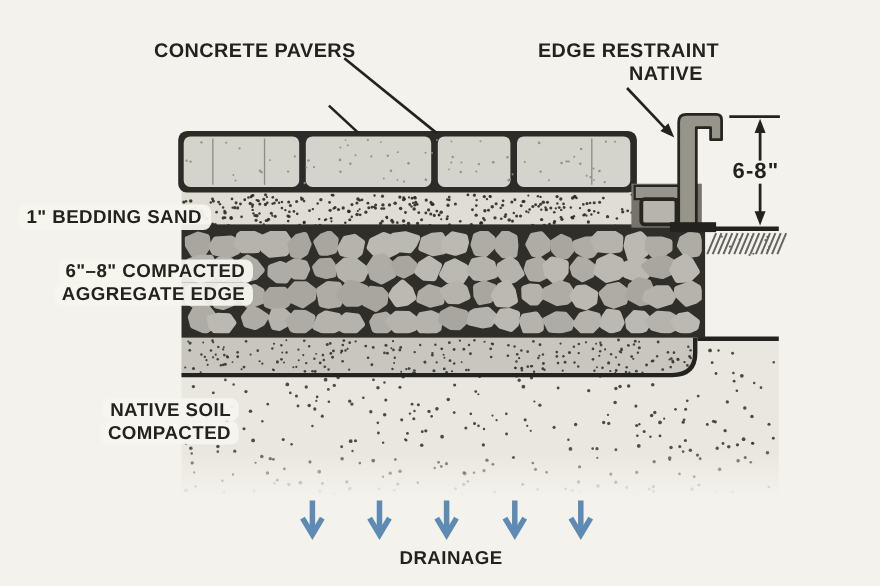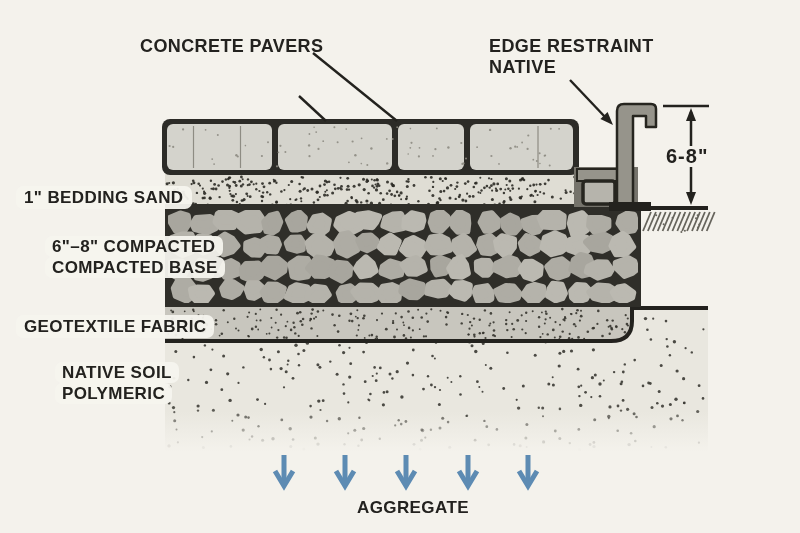--- a/index.html
+++ b/index.html
@@ -3,21 +3,21 @@
 <meta charset="utf-8">
 <style>
   html,body{margin:0;padding:0;}
   body{width:800px;height:533px;overflow:hidden;background:#f4f2ec;}
   #stage{position:relative;width:800px;height:533px;background:#f4f2ec;
          font-family:"Liberation Sans",sans-serif;}
   svg#diagram{position:absolute;left:0;top:0;}
   .lbl{position:absolute;font-weight:700;color:#23221f;letter-spacing:.4px;
        white-space:nowrap;font-size:17px;line-height:21px;}
   .lbl.top{font-size:18px;line-height:21px;}
-  .lbl.center{text-align:left;}
+  .lbl.center{text-align:right;}
   .pill{display:inline-block;background:rgba(246,244,238,.95);border-radius:7px;
         padding:1px 8px;margin:0 -8px;}
   .pill2{display:inline-block;background:rgba(246,244,238,.95);border-radius:7px;
         padding:0 7px;}
   .dim{font-size:20px;letter-spacing:1px;}
 </style>
 </head>
 <body>
 
 <div id="stage">
@@ -1146,26 +1146,23 @@
   </div>
 
   <div class="lbl dim" style="left:666px;top:146px;">6-8"</div>
 
   <div class="lbl" style="left:24px;top:186px;">
     <span class="pill">1" BEDDING SAND</span>
   </div>
 
   <div class="lbl center" style="left:45px;top:236px;width:185px;">
     <span class="pill2">6"–8" COMPACTED</span><br>
-    <span class="pill2">COMPACTED BASE</span>
+    <span class="pill2">AGGREGATE EDGE</span>
   </div>
 
-  <div class="lbl" style="left:24px;top:315px;">
-    <span class="pill">GEOTEXTILE FABRIC</span>
-  </div>
 
   <div class="lbl center" style="left:55px;top:362px;width:162px;text-decoration:underline;">
     <span class="pill2">NATIVE SOIL</span><br>
-    <span class="pill2">POLYMERIC</span>
+    <span class="pill2">COMPACTED</span>
   </div>
 
-  <div class="lbl center" style="left:357px;top:497px;width:100px;">AGGREGATE</div>
+  <div class="lbl center" style="left:357px;top:497px;width:100px;">DRAINAGE</div>
 </div>
 
 </body></html>

